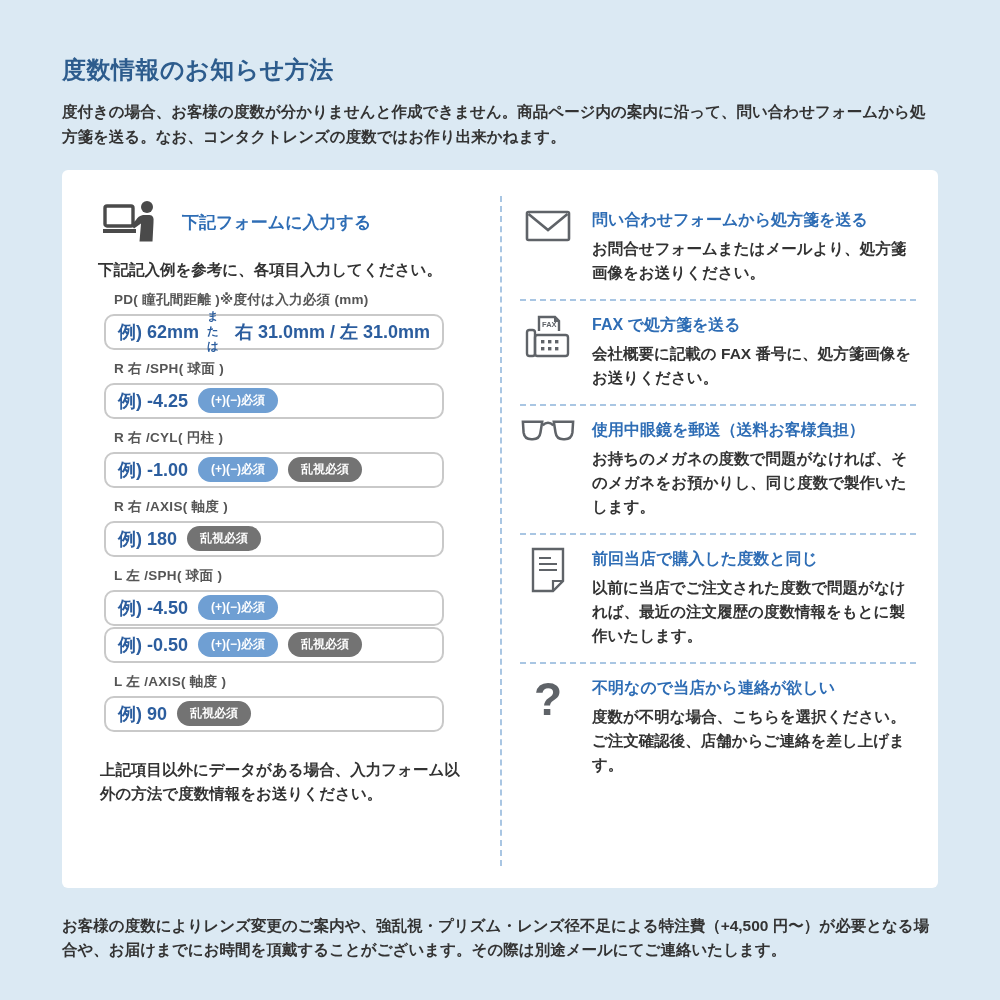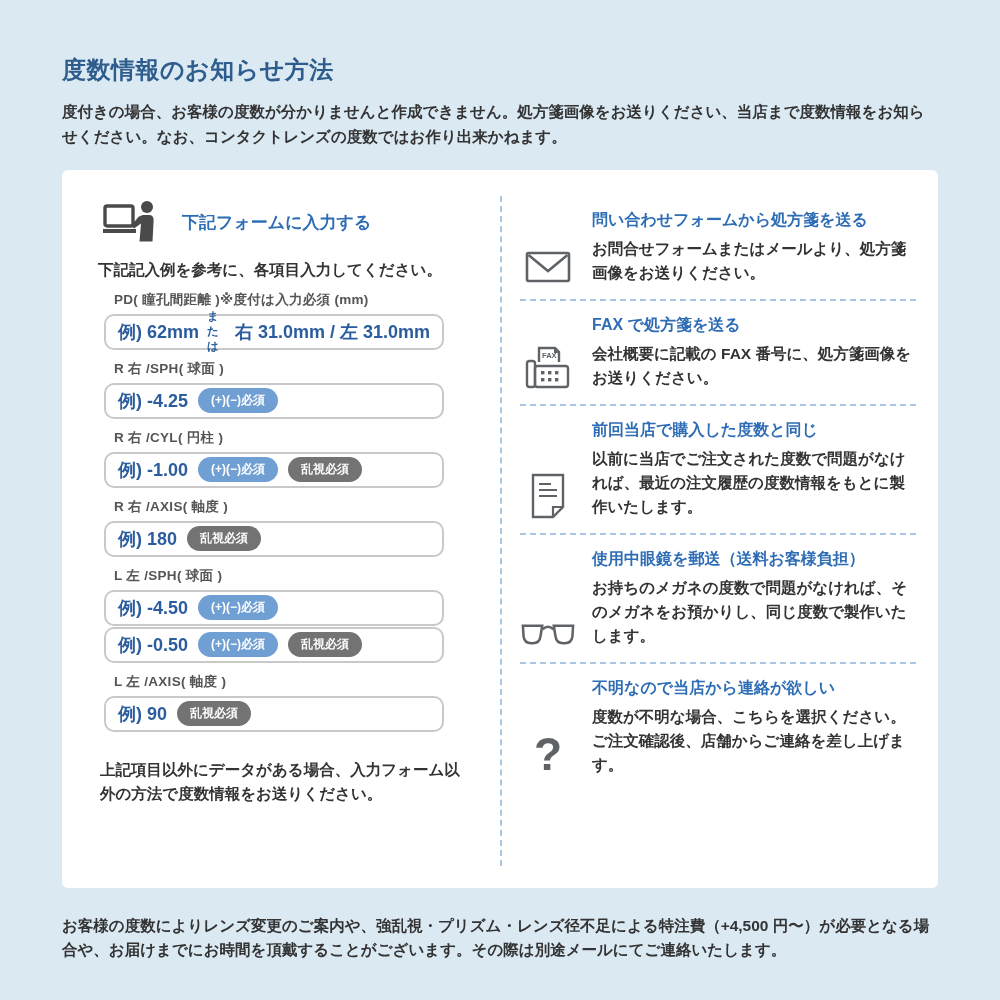--- a/index.html
+++ b/index.html
@@ -50,40 +50,40 @@
     border-radius:13px;padding:4px 13px;white-space:nowrap;
   }
   .badge.blue{background:#6f9fd3;}
   .badge.orange{background:#737373;}
   .form-footer{font-size:15.5px;font-weight:600;line-height:1.6;margin:26px 0 0 2px;}
   
   .col-right{flex:1;box-sizing:border-box;padding:0 22px 0 18px;}
   .method{display:flex;gap:16px;padding:12px 0 14px 0;border-bottom:2px dashed #a9c6e3;}
   .method:last-child{border-bottom:none;}
   .method-icon{
-    width:56px;flex:none;display:flex;justify-content:center;align-items:flex-end;
+    width:56px;flex:none;display:flex;justify-content:center;align-items:flex-start;
   }
   .method-text{flex:1;}
   .method-title{color:#2e6db5;font-size:16px;font-weight:bold;margin:2px 0 6px 0;}
   .method-body{font-size:15.5px;font-weight:600;line-height:1.55;color:#333;}
   .question-glyph{font-size:46px;font-weight:bold;color:#5f6368;line-height:1;}
   
   .bottom-note{
     font-size:15.5px;font-weight:600;line-height:1.6;color:#333;
     margin-top:26px;
   }
   svg{display:block;}
 </style>
 </head>
 <body>
 
 <div class="page">
 
   <div class="page-title">度数情報のお知らせ方法</div>
-  <div class="intro">度付きの場合、お客様の度数が分かりませんと作成できません。処方箋画像をお送りください、当店まで度数情報をお知らせください。なお、コンタクトレンズの度数ではお作り出来かねます。</div>
+  <div class="intro">度付きの場合、お客様の度数が分かりませんと作成できません。商品ページ内の案内に沿って、問い合わせフォームから処方箋を送る。なお、コンタクトレンズの度数ではお作り出来かねます。</div>
 
   <div class="card">
 
     <div class="col-left">
       <div class="form-header">
         <span>
           <svg width="58" height="46" viewBox="0 0 58 46">
             <rect x="3" y="6" width="28" height="20" rx="2" fill="none" stroke="#4a4a4a" stroke-width="3.4"></rect>
             <path d="M1 31 h33" stroke="#4a4a4a" stroke-width="4"></path>
             <circle cx="45" cy="7" r="6" fill="#4a4a4a"></circle>
@@ -190,48 +190,48 @@
           </svg>
         </div>
         <div class="method-text">
           <div class="method-title">FAX で処方箋を送る</div>
           <div class="method-body">会社概要に記載の FAX 番号に、処方箋画像をお送りください。</div>
         </div>
       </div>
 
       <div class="method">
         <div class="method-icon">
+          <svg width="58" height="26" viewBox="0 0 58 26">
+            <path d="M3 3.5 h20 l-1.8 11 q-1 7 -8 7 h-1.5 q-7 0 -8 -7 z" fill="none" stroke="#5f6368" stroke-width="2.6"></path>
+            <path d="M35 3.5 h20 l-0.7 11 q-1 7 -8 7 h-1.5 q-7 0 -8 -7 z" fill="none" stroke="#5f6368" stroke-width="2.6"></path>
+            <path d="M23.5 7 q5.5 -5 11 0" fill="none" stroke="#5f6368" stroke-width="2.6"></path>
+          </svg>
+        </div>
+        <div class="method-text">
+          <div class="method-title">使用中眼鏡を郵送（送料お客様負担）</div>
+          <div class="method-body">お持ちのメガネの度数で問題がなければ、そのメガネをお預かりし、同じ度数で製作いたします。</div>
+        </div>
+      </div>
+
+      <div class="method">
+        <div class="method-icon">
           <svg width="38" height="46" viewBox="0 0 38 46">
             <path d="M4 2 h30 v32 l-10 10 h-20 z" fill="none" stroke="#5f6368" stroke-width="2.4"></path>
             <path d="M24 44 v-10 h10" fill="none" stroke="#5f6368" stroke-width="2.2"></path>
             <path d="M10 11 h12 M10 17 h18 M10 23 h18" stroke="#5f6368" stroke-width="2.2"></path>
           </svg>
         </div>
         <div class="method-text">
           <div class="method-title">前回当店で購入した度数と同じ</div>
           <div class="method-body">以前に当店でご注文された度数で問題がなければ、最近の注文履歴の度数情報をもとに製作いたします。</div>
         </div>
       </div>
 
       <div class="method">
         <div class="method-icon">
-          <svg width="58" height="26" viewBox="0 0 58 26">
-            <path d="M3 3.5 h20 l-1.8 11 q-1 7 -8 7 h-1.5 q-7 0 -8 -7 z" fill="none" stroke="#5f6368" stroke-width="2.6"></path>
-            <path d="M35 3.5 h20 l-0.7 11 q-1 7 -8 7 h-1.5 q-7 0 -8 -7 z" fill="none" stroke="#5f6368" stroke-width="2.6"></path>
-            <path d="M23.5 7 q5.5 -5 11 0" fill="none" stroke="#5f6368" stroke-width="2.6"></path>
-          </svg>
-        </div>
-        <div class="method-text">
-          <div class="method-title">使用中眼鏡を郵送（送料お客様負担）</div>
-          <div class="method-body">お持ちのメガネの度数で問題がなければ、そのメガネをお預かりし、同じ度数で製作いたします。</div>
-        </div>
-      </div>
-
-      <div class="method">
-        <div class="method-icon">
           <div class="question-glyph">?</div>
         </div>
         <div class="method-text">
           <div class="method-title">不明なので当店から連絡が欲しい</div>
           <div class="method-body">度数が不明な場合、こちらを選択ください。ご注文確認後、店舗からご連絡を差し上げます。</div>
         </div>
       </div>
 
     </div>
   </div>

